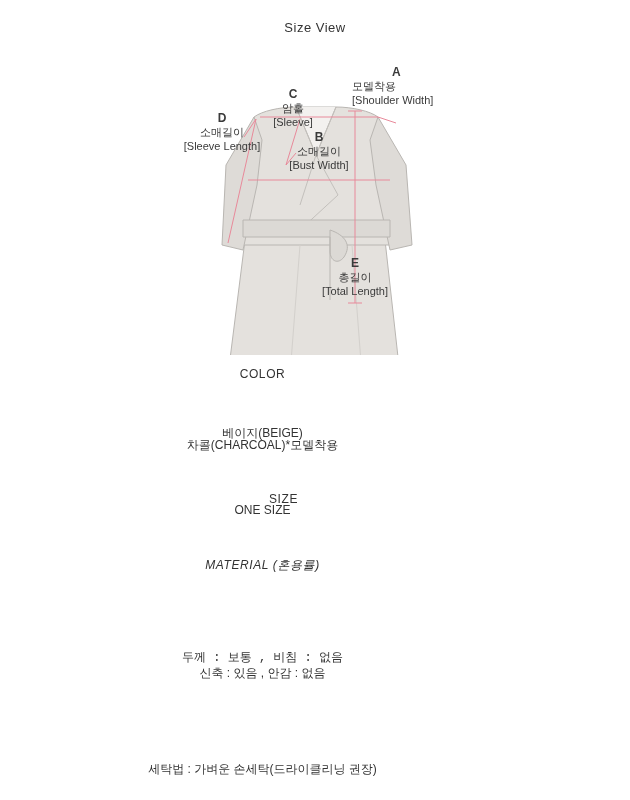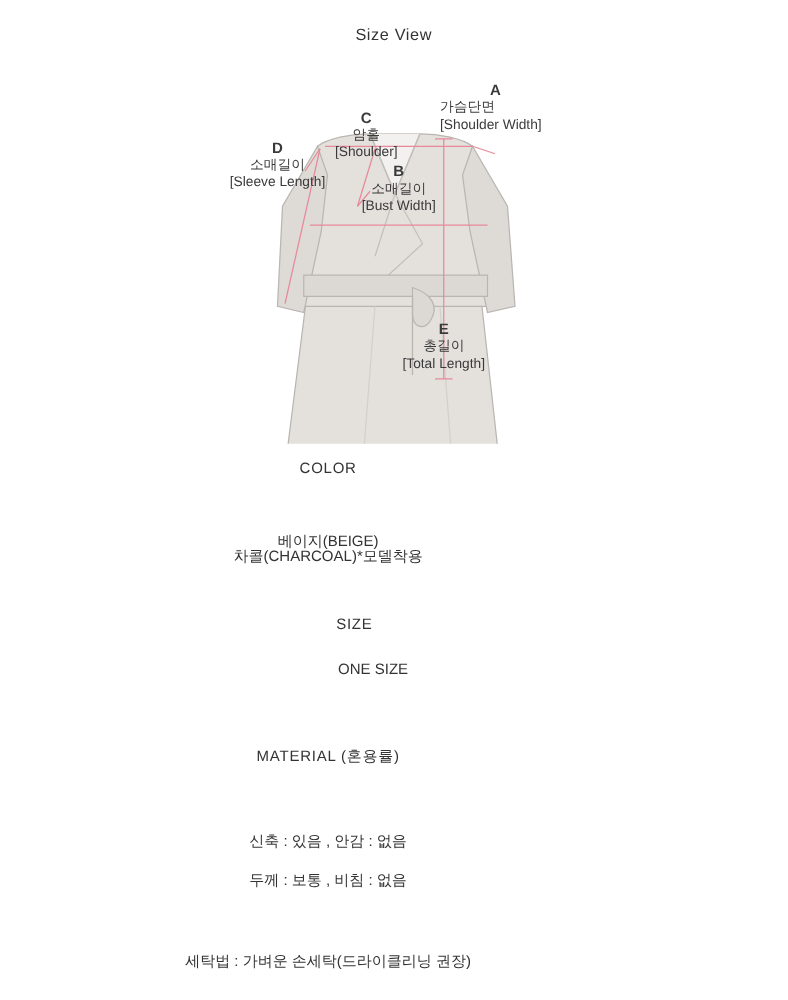--- a/index.html
+++ b/index.html
@@ -108,28 +108,28 @@
 
       <line x1="248" y1="135" x2="390" y2="135" stroke="#e8899a" stroke-width="1"></line>
 
       <line x1="355" y1="66" x2="355" y2="258" stroke="#e8899a" stroke-width="1"></line>
       <line x1="348" y1="258" x2="362" y2="258" stroke="#e8899a" stroke-width="1"></line>
       <line x1="348" y1="66" x2="362" y2="66" stroke="#e8899a" stroke-width="1"></line>
     </svg>
 
     <div class="lbl" style="left:352px; top:20px; width:120px; text-align:left;">
       <span class="letter" style="text-align:left; padding-left:40px;">A</span>
-      <span>가슴단면</span><br>
+      <span>모델착용</span><br>
       <span>[Shoulder Width]</span>
     </div>
 
     <div class="lbl" style="left:248px; top:42px; width:90px; text-align:center;">
       <span class="letter">C</span>
       <span>암홀</span><br>
-      <span>[Shoulder]</span>
+      <span>[Sleeve]</span>
     </div>
 
     <div class="lbl" style="left:168px; top:66px; width:108px; text-align:center;">
       <span class="letter">D</span>
       <span>소매길이</span><br>
       <span>[Sleeve Length]</span>
     </div>
 
     <div class="lbl" style="left:274px; top:85px; width:90px; text-align:center;">
       <span class="letter">B</span>
@@ -142,21 +142,21 @@
       <span>총길이</span><br>
       <span>[Total Length]</span>
     </div>
   </div>
 
   <div class="section head" style="top:366px;">COLOR</div>
   <div class="section" style="top:401px;margin-top:24px;">베이지(BEIGE)</div>
   <div class="section" style="top:437px;">차콜(CHARCOAL)*모델착용</div>
 
   <div class="section head" style="top:491px;padding-left:21px;">SIZE</div>
-  <div class="section" style="top:527px;padding-left:36px;">ONE SIZE</div>
+  <div class="section" style="top:502px;">ONE SIZE</div>
 
-  <div class="section head" style="top:597px;">MATERIAL (혼용률)</div>
+  <div class="section head" style="top:557px;font-style:italic;">MATERIAL (혼용률)</div>
 
-  <div class="section" style="top:696px;">두께 : 보통 , 비침 : 없음</div>
+  <div class="section" style="top:650px;font-family:Liberation Mono, monospace;">두께 : 보통 , 비침 : 없음</div>
   <div class="section" style="top:665px;">신축 : 있음 , 안감 : 없음</div>
   <div class="section" style="top:761px;">세탁법 : 가벼운 손세탁(드라이클리닝 권장)</div>
 
 </div>
 
 </body></html>

